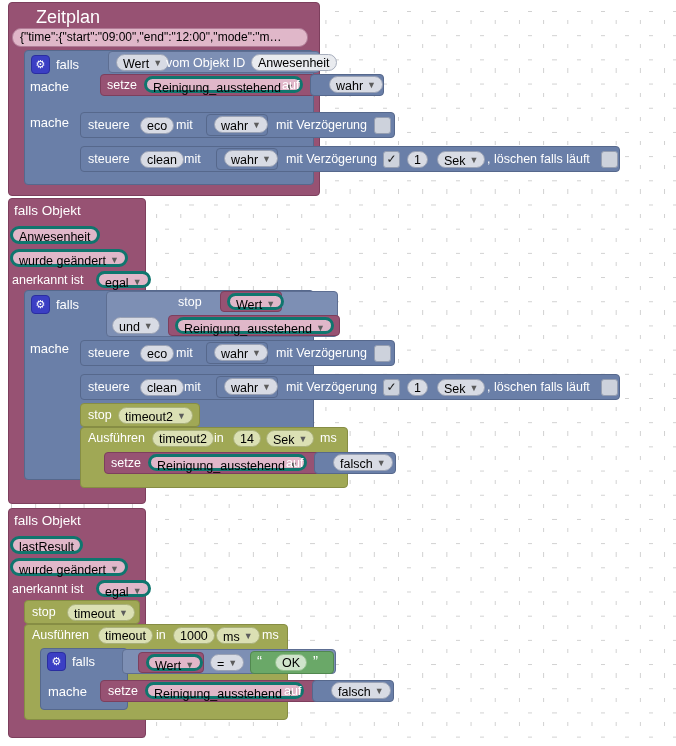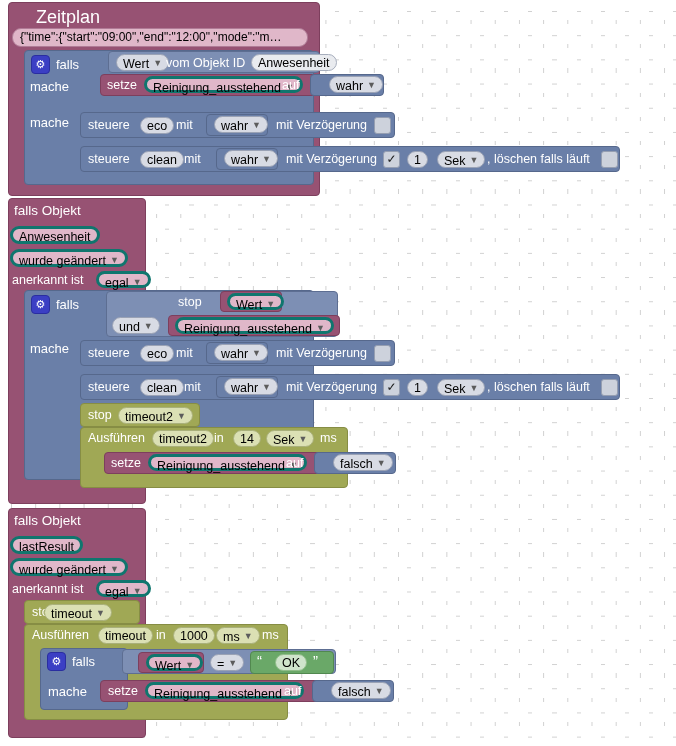--- a/index.html
+++ b/index.html
@@ -236,21 +236,21 @@
 <div class="chip pink" style="left:10px;top:558px;height:18px;line-height:17px;">
   <span>wurde geändert</span><span class="caret">▼</span>
 </div>
 <div class="lbl" style="left:12px;top:583px;font-size:12.5px;">anerkannt ist</div>
 <div class="chip pink" style="left:96px;top:580px;">
   <span>egal</span><span class="caret">▼</span>
 </div>
 
 <div class="blk exec" style="left:24px;top:600px;width:116px;height:24px;"></div>
 <div class="lbl" style="left:32px;top:606px;font-size:12.5px;">stop</div>
-<div class="chip olive" style="left:44px;top:604px;">
+<div class="chip olive" style="left:67px;top:604px;">
   <span>timeout</span><span class="caret">▼</span>
 </div>
 
 <div class="blk exec" style="left:24px;top:624px;width:264px;height:96px;"></div>
 <div class="lbl" style="left:32px;top:629px;font-size:12.5px;">Ausführen</div>
 <div class="chip olive" style="left:98px;top:627px;">timeout</div>
 <div class="lbl" style="left:156px;top:629px;font-size:12.5px;">in</div>
 <div class="chip olive" style="left:173px;top:627px;text-align:center;min-width:28px;">1000</div>
 <div class="chip olive" style="left:216px;top:627px;">
   <span>ms</span><span class="caret">▼</span>

